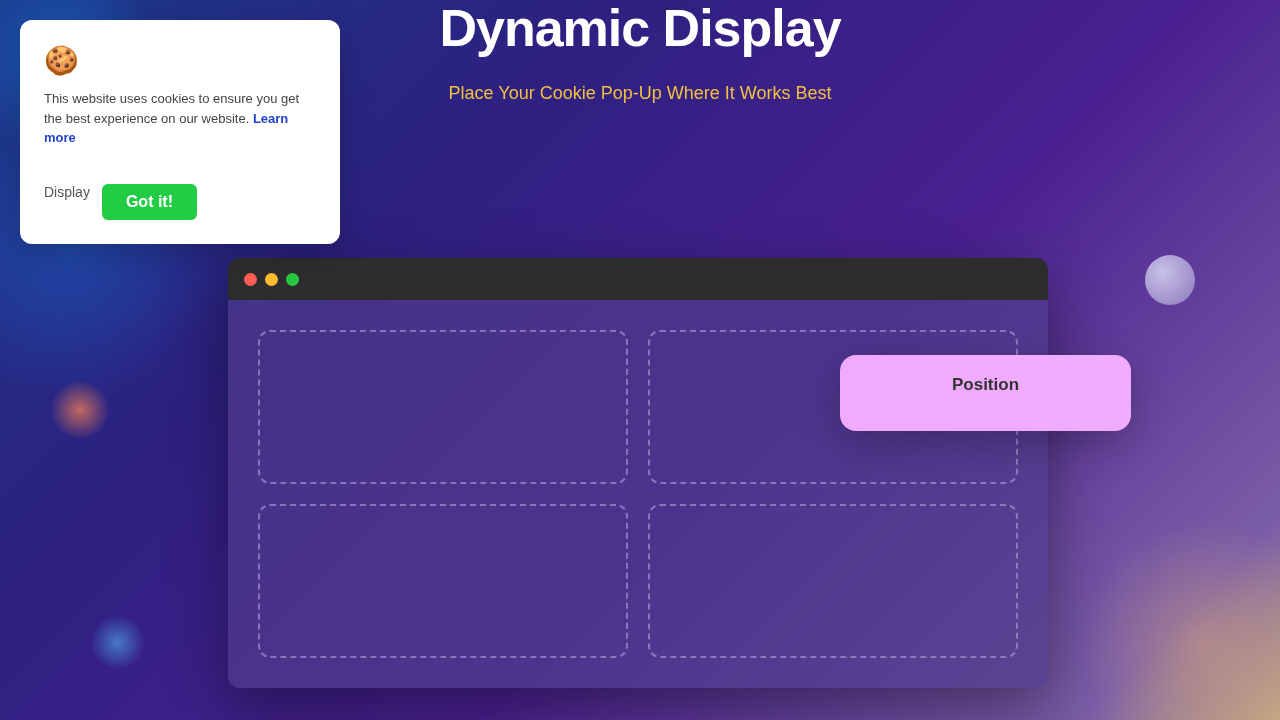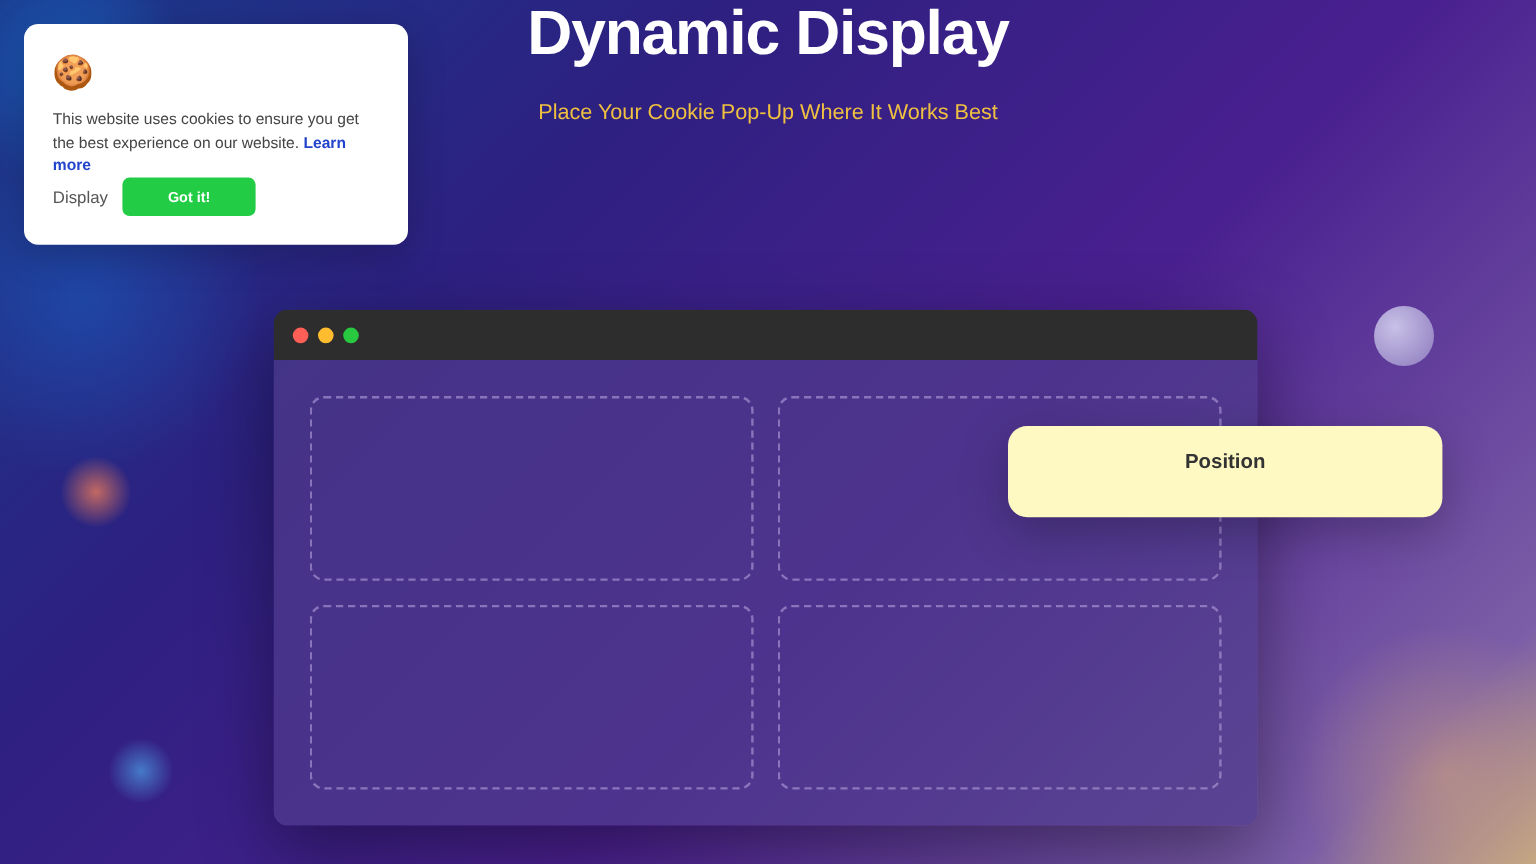--- a/index.html
+++ b/index.html
@@ -137,21 +137,21 @@
       z-index: 20;
     }
     .cookie-icon {
       font-size: 28px;
       margin-bottom: 12px;
     }
     .cookie-text {
       font-size: 13px;
       color: #444;
       line-height: 1.5;
-      margin-bottom: 0;
+      margin-bottom: 16px;
     }
     .cookie-text a {
       color: #2244cc;
       text-decoration: none;
       font-weight: 600;
     }
     .cookie-buttons {
       display: flex;
       gap: 12px;
       align-items: center;
@@ -162,33 +162,34 @@
       color: #555;
       font-size: 14px;
       cursor: pointer;
       font-weight: 500;
     }
     .btn-gotit {
       background: #22cc44;
       color: white;
       border: none;
       border-radius: 6px;
-      padding: 9px 38px;
-      font-size: 12px;
+      padding: 9px 24px;
+      font-size: 16px;
       font-weight: 600;
       cursor: pointer;
+      margin-top: 20px;
     }
 
     
     .position-panel {
       position: absolute;
       top: 355px;
       left: 840px;
-      width: 362px;
-      background: #fef9c3;
+      width: 291px;
+      background: #f0abfc;
       border-radius: 16px;
       padding: 20px;
       box-shadow: 0 12px 40px rgba(0,0,0,0.25);
       z-index: 30;
     }
     .position-panel h3 {
       font-size: 17px;
       font-weight: 600;
       color: #333;
       text-align: center;

